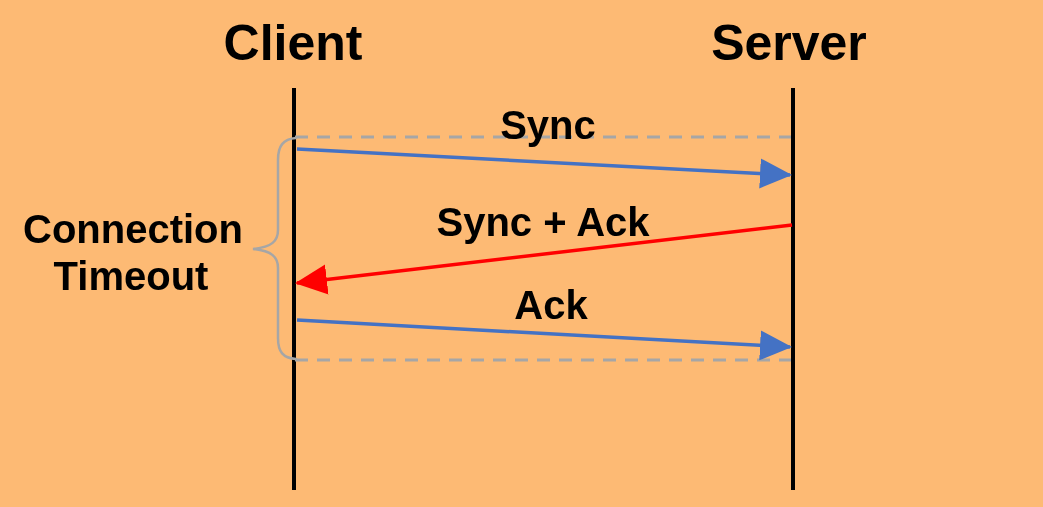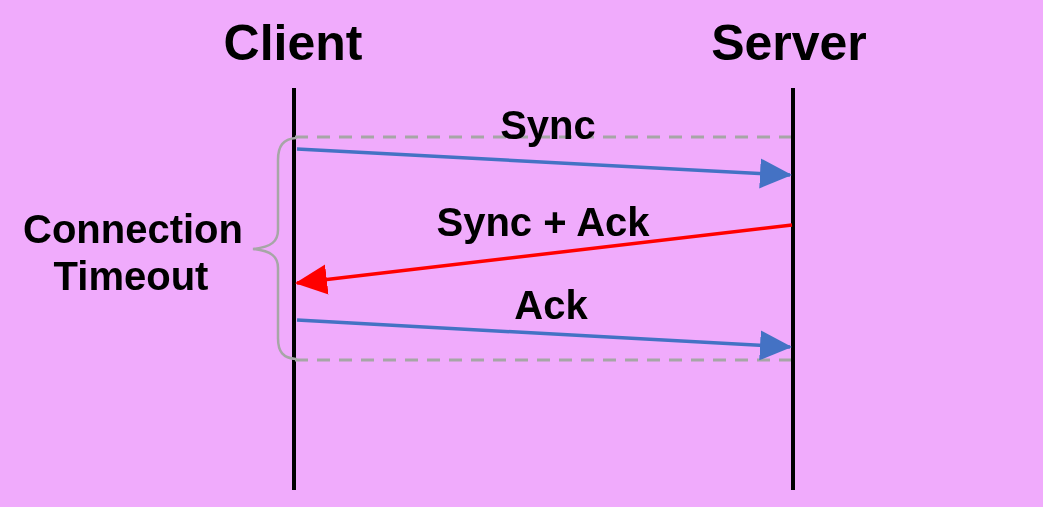--- a/index.html
+++ b/index.html
@@ -4,21 +4,21 @@
 <style>
   html, body {
     margin: 0;
     padding: 0;
     background: #ffffff;
   }
   .canvas {
     position: relative;
     width: 1043px;
     height: 507px;
-    background: #f0abfc;
+    background: #fdba74;
     font-family: "Liberation Sans", sans-serif;
     overflow: hidden;
   }
   svg text {
     font-family: "Liberation Sans", sans-serif;
     font-weight: bold;
     fill: #000000;
   }
   text.actor-title { font-size: 50px; }
   text.msg-label   { font-size: 40px; }

